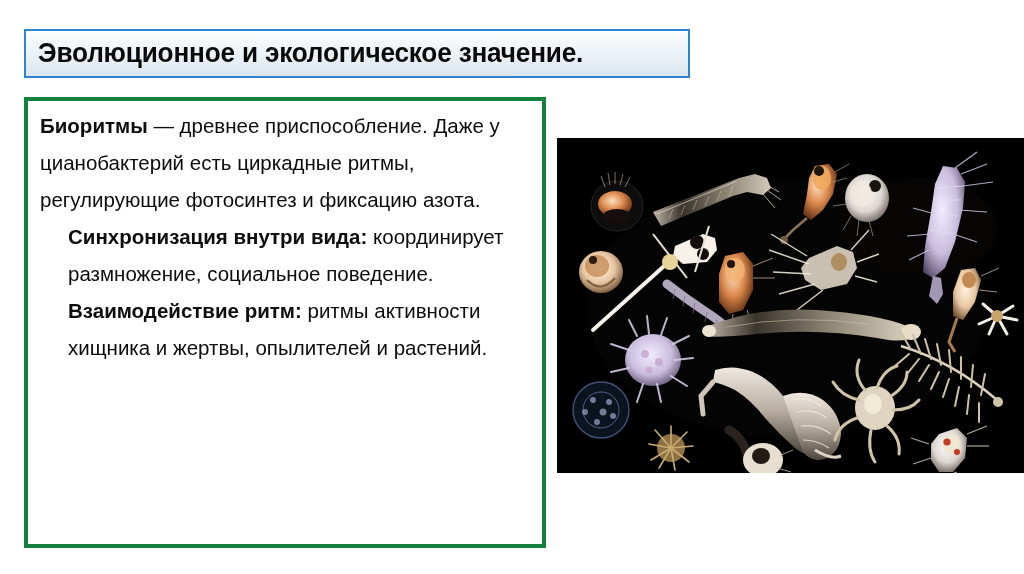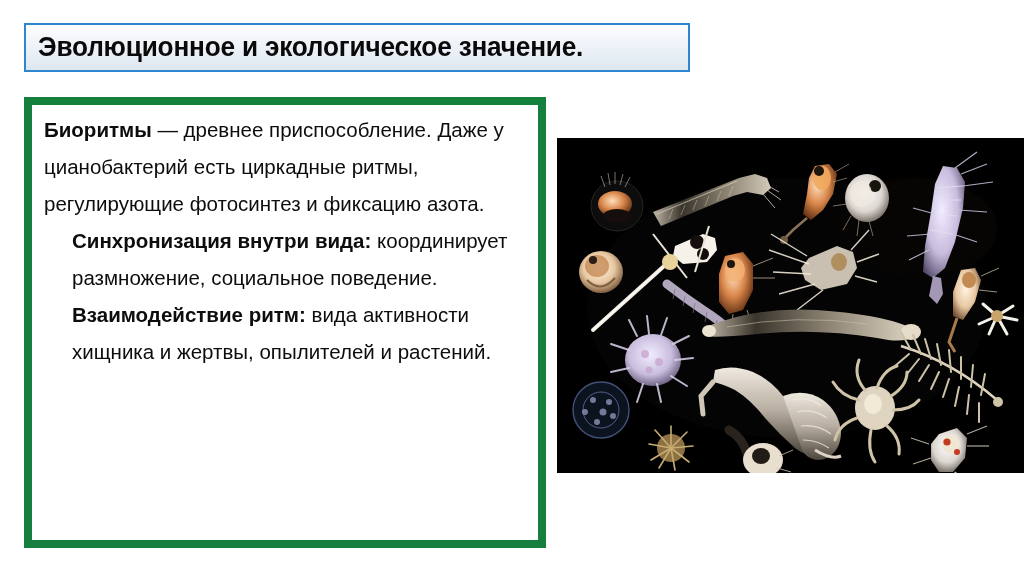--- a/index.html
+++ b/index.html
@@ -14,21 +14,21 @@
     position: relative;
     overflow: hidden;
     font-family: "Liberation Sans", "DejaVu Sans", sans-serif;
     color: #000000;
   }
 
   
   .title-box {
     position: absolute;
     left: 24px;
-    top: 23px;
+    top: 29px;
     width: 666px;
     height: 49px;
     box-sizing: border-box;
     border: 2px solid #2e86d0;
     background: linear-gradient(to bottom, #fdfefe 0%, #eef3f8 45%, #dde7f0 100%);
     display: flex;
     align-items: center;
     padding-left: 12px;
   }
   .title-text {
@@ -42,21 +42,21 @@
   }
 
   
   .content-box {
     position: absolute;
     left: 24px;
     top: 97px;
     width: 522px;
     height: 451px;
     box-sizing: border-box;
-    border: 8px solid #15803d;
+    border: 4px solid #15803d;
     background: #ffffff;
   }
   .body-text {
     position: absolute;
     left: 12px;
     top: 6px;
     width: 500px;
     font-size: 20.5px;
     line-height: 37px;
     color: #0d0d0d;
@@ -91,21 +91,21 @@
 <body>
 
 <div class="title-box">
   <span class="title-text">Эволюционное и экологическое значение.</span>
 </div>
 
 <div class="content-box">
   <div class="body-text" id="body-text">
       <div class="para"><span class="b">Биоритмы</span><span> — древнее приспособление. Даже у цианобактерий есть циркадные ритмы, регулирующие фотосинтез и фиксацию азота.</span></div>
       <div class="para indent"><span class="b">Синхронизация внутри вида:</span><span> координирует размножение, социальное поведение.</span></div>
-      <div class="para indent"><span class="b">Взаимодействие ритм:</span><span> вида активности хищника и жертвы, опылителей и растений.</span></div>
+      <div class="para indent"><span class="b">Взаимодействие ритм:</span><span> ритмы активности хищника и жертвы, опылителей и растений.</span></div>
     </div>
 </div>
 
 <div class="photo">
   <svg viewBox="0 0 467 335" preserveAspectRatio="none" aria-hidden="true">
     <defs>
       <radialGradient id="gBody" cx="45%" cy="40%" r="65%">
         <stop offset="0%" stop-color="#fff3e2"></stop>
         <stop offset="55%" stop-color="#e8c8a2"></stop>
         <stop offset="100%" stop-color="#6b4a2e"></stop>

